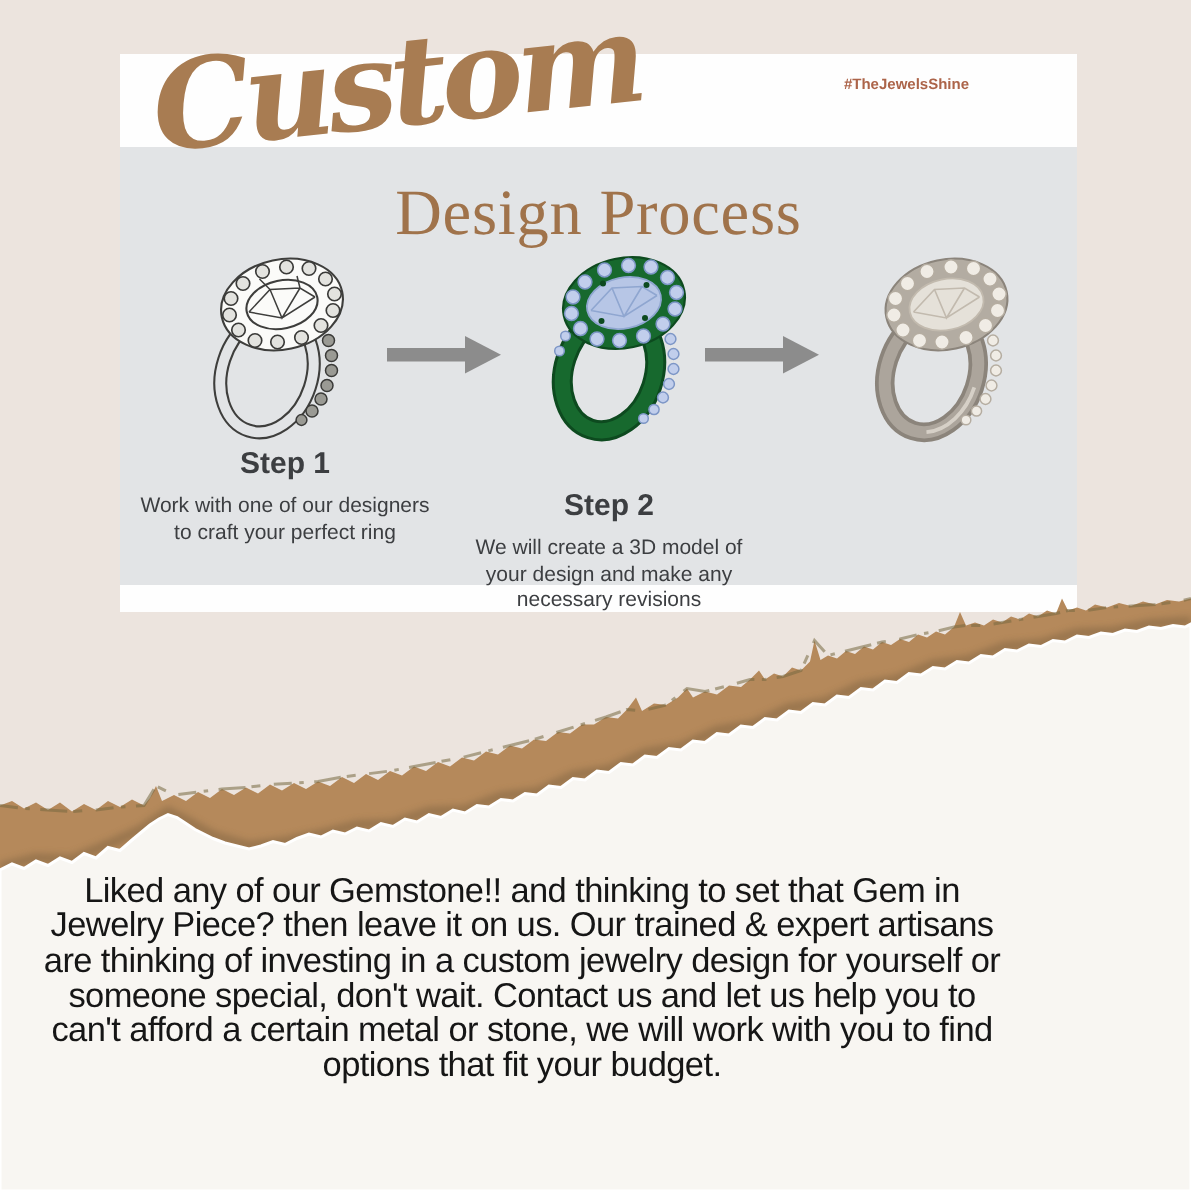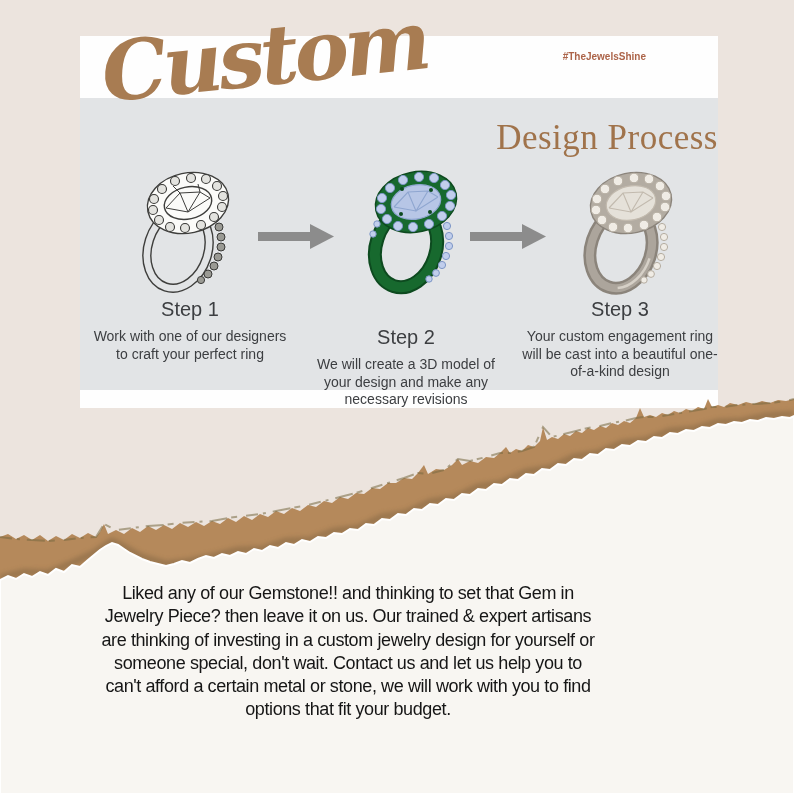--- a/index.html
+++ b/index.html
@@ -24,45 +24,45 @@
   body{font-family:"Liberation Sans",sans-serif;}
   .page{position:relative;width:794px;height:794px;background:var(--page-beige);overflow:hidden;}
 
   
   .card{position:absolute;left:80px;top:36px;width:638px;height:372px;background:var(--card-white);}
   .card-gray-band{position:absolute;left:0;top:62px;width:100%;height:292px;background:var(--card-gray);}
   .script-title{position:absolute;left:22px;top:-4px;font-family:"DejaVu Serif",serif;
     font-style:italic;font-weight:bold;font-size:82px;letter-spacing:-4px;color:var(--accent-brown);
     transform:rotate(-6deg);transform-origin:left center;line-height:1;}
   .hashtag{position:absolute;right:72px;top:15px;font-size:10px;font-weight:bold;color:var(--hashtag-red);}
-  .subtitle{position:absolute;left:0;top:82px;width:100%;text-align:right;
-    font-family:"Liberation Serif",serif;font-size:35px;color:var(--subtitle-brown);letter-spacing:.5px;}
+  .subtitle{position:absolute;left:0;top:82px;width:100%;text-align:center;
+    font-family:"Liberation Serif",serif;font-size:43px;color:var(--subtitle-brown);letter-spacing:.5px;}
 
   .ring{position:absolute;width:130px;height:135px;}
   .ring1{left:48px;top:127px;}
   .ring2{left:276px;top:126px;}
   .ring3{left:491px;top:127px;}
 
   .arrow{position:absolute;top:186px;width:76px;height:30px;}
   .arrow1{left:178px;}
   .arrow2{left:390px;}
 
   .step{position:absolute;top:262px;width:212px;text-align:center;color:var(--step-text);}
   .step1{left:4px;}
   .step2{left:220px;margin-top:28px;}
   .step3{left:434px;}
-  .step-label{font-size:20px;font-weight:normal;margin-bottom:7px;}
+  .step-label{font-size:20px;font-weight:bold;margin-bottom:7px;}
   .step-desc{font-size:14px;line-height:17.5px;width:196px;margin:0 auto;}
 
   
   .tear{position:absolute;left:0;top:396px;width:794px;height:398px;}
 
   
   .paragraph{position:absolute;left:0;top:582px;width:696px;text-align:center;
-    font-size:18px;line-height:23.3px;letter-spacing:-0.4px;color:#161616;}
+    font-size:23px;line-height:23.3px;letter-spacing:-0.4px;color:#161616;}
 
   .sk-line{stroke:#3E3E3C;stroke-width:1.4;fill:none;}
   .sk-fill{fill:#FBFBF9;stroke:#3E3E3C;stroke-width:1.4;}
   .sk-stone{fill:#E3E3DF;stroke:#3A3A38;stroke-width:1.1;}
   .sk-shoulder{fill:#9A9A94;stroke:#3A3A38;stroke-width:1;}
   .gr-stone{fill:var(--stone-blue);stroke:#7D96C6;stroke-width:1;}
   .mt-stone{fill:#F0ECE5;stroke:#B5ADA1;stroke-width:1;}
 </style>
 </head>
 <body>
@@ -183,24 +183,20 @@
     </svg>
 
     <div class="step step1">
       <div class="step-label">Step 1</div>
       <div class="step-desc">Work with one of our designers to craft your perfect ring</div>
     </div>
     <div class="step step2">
       <div class="step-label">Step 2</div>
       <div class="step-desc">We will create a 3D model of your design and make any necessary revisions</div>
     </div>
-    <div class="step step3">
-      <div class="step-label">Step 3</div>
-      <div class="step-desc">Your custom engagement ring will be cast into a beautiful one-of-a-kind design</div>
-    </div>
   </div>
 
   <svg class="tear" viewBox="0 0 794 398" preserveAspectRatio="none">
     <defs>
       <filter id="soft">
           <feGaussianBlur stdDeviation="2.4"></feGaussianBlur>
         </filter>
     </defs>
 
     <polygon fill="#B5895B" points="0,141 8,138 16,143 24,139 32,144 40,139 48,145 56,140 64,144 72,138 80,142 88,137 96,141 100,136 104,128 108,138 116,134 124,138 132,132 140,136 148,130 156,134 164,129 172,133 180,127 188,131 196,126 204,130 212,125 220,128 228,122 236,126 244,120 252,124 260,118 268,121 276,115 284,118 292,112 300,115 308,109 316,111 324,105 332,107 340,101 348,103 356,97 364,98 372,92 380,93 388,87 396,87 404,82 412,83 418,77 424,69 428,78 436,73 444,74 452,69 458,63 462,69 470,65 478,67 486,61 494,62 500,57 506,51 510,57 516,53 522,55 528,49 534,51 540,45 543,31 547,44 552,41 558,43 564,38 570,40 576,35 582,37 588,32 594,34 600,30 606,32 612,27 618,29 624,25 630,27 636,22 640,12 644,21 650,19 656,21 662,17 668,19 674,15 680,17 686,13 692,15 698,11 704,13 708,3 712,11 718,9 724,11 730,7 738,9 746,6 754,8 762,5 770,7 778,4 786,5 794,3 794,398 0,398"></polygon>

